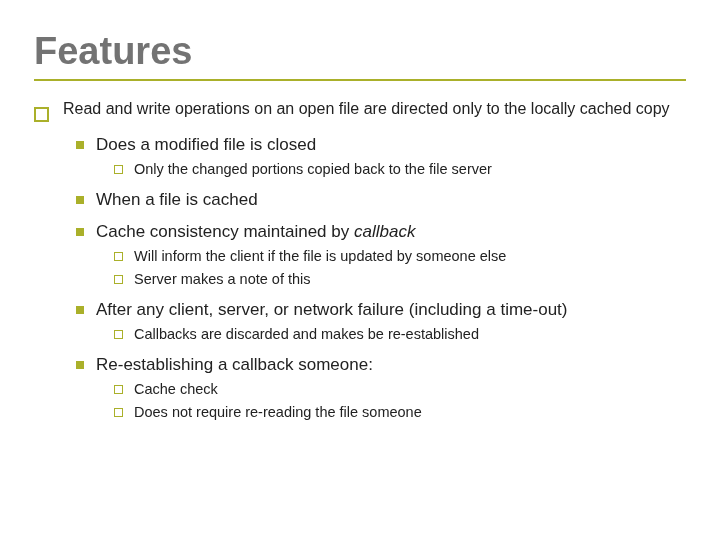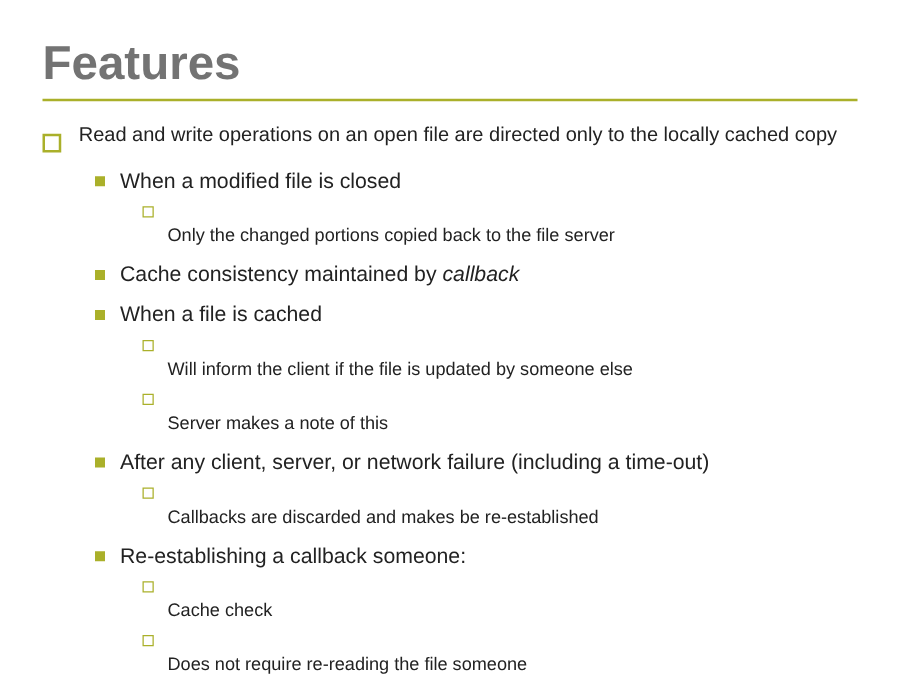--- a/index.html
+++ b/index.html
@@ -90,59 +90,58 @@
     height: 7px;
     border: 1.5px solid #aab02a;
     background: transparent;
     margin-top: 5px;
     margin-right: 11px;
   }
   .text-lvl3 {
     font-size: 14.5px;
     line-height: 1.3;
     color: #222;
-    margin-top: 20px;
   }
 </style>
 </head>
 <body>
 
 <div class="slide">
 
   <h1 class="title">Features</h1>
   <hr class="rule">
 
   <div class="lvl1-row">
     <div class="bullet-lvl1"></div>
     <div class="text-lvl1">Read and write operations on an open file are directed only to the locally cached copy</div>
   </div>
 
   <div class="lvl2-block">
 
     <div class="lvl2-row">
       <div class="bullet-lvl2"></div>
-      <div class="text-lvl2">When a modified file is closed</div>
+      <div class="text-lvl2">Does a modified file is closed</div>
     </div>
     <div class="lvl3-block">
       <div class="lvl3-row">
         <div class="bullet-lvl3"></div>
         <div class="text-lvl3">Only the changed portions copied back to the file server</div>
       </div>
     </div>
 
     <div class="lvl2-row">
       <div class="bullet-lvl2"></div>
-      <div class="text-lvl2">
-        <span>Cache consistency maintained by </span><span class="italic">callback</span>
-      </div>
+      <div class="text-lvl2">When a file is cached</div>
     </div>
 
     <div class="lvl2-row">
       <div class="bullet-lvl2"></div>
-      <div class="text-lvl2">When a file is cached</div>
+      <div class="text-lvl2">
+        <span>Cache consistency maintained by </span><span class="italic">callback</span>
+      </div>
     </div>
     <div class="lvl3-block">
       <div class="lvl3-row">
         <div class="bullet-lvl3"></div>
         <div class="text-lvl3">Will inform the client if the file is updated by someone else</div>
       </div>
       <div class="lvl3-row">
         <div class="bullet-lvl3"></div>
         <div class="text-lvl3">Server makes a note of this</div>
       </div>

